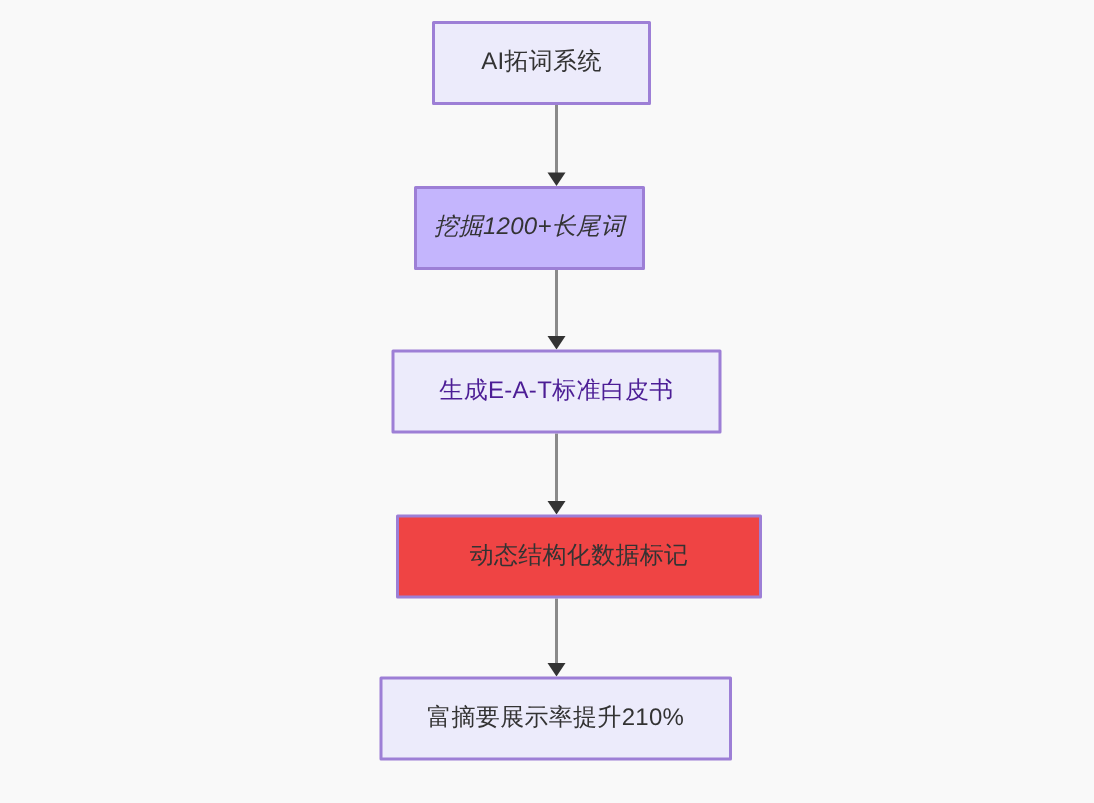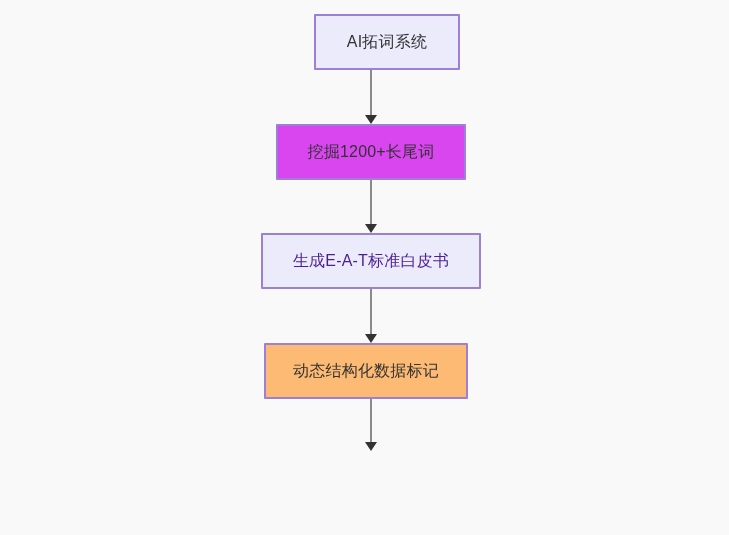--- a/index.html
+++ b/index.html
@@ -74,26 +74,29 @@
   </div>
   <div class="edge" style="left: 371px; top: 289px;">
     <div class="edge-line" style="height: 46px; background: rgb(138, 138, 138);"></div>
     <div class="edge-arrow" style="top: 45px; border-top-color: rgb(51, 51, 51);"></div>
   </div>
   <div class="edge" style="left: 371px; top: 399px;">
     <div class="edge-line" style="height: 44px; background: rgb(138, 138, 138);"></div>
     <div class="edge-arrow" style="top: 43px; border-top-color: rgb(51, 51, 51);"></div>
   </div>
 
-  <div class="node" style="left: 314px; top: 14px; width: 146px; height: 56px; background: rgb(236, 235, 251); border-color: rgb(157, 127, 214); color: rgb(51, 51, 51);">
+  <div class="node" style="left: 288px; top: 14px; width: 146px; height: 56px; background: rgb(236, 235, 251); border-color: rgb(157, 127, 214); color: rgb(51, 51, 51);">
     <span class="node-label">AI拓词系统</span>
   </div>
-  <div class="node" style="left: 276px; top: 124px; width: 190px; height: 56px; background: #d946ef; border-color: rgb(157, 127, 214); color: rgb(51, 51, 51);">
+  <div class="node" style="left: 276px; top: 124px; width: 154px; height: 56px; background: #c4b5fd; border-color: rgb(157, 127, 214); color: rgb(51, 51, 51); font-style: italic;">
     <span class="node-label">挖掘1200+长尾词</span>
   </div>
   <div class="node" style="left: 261px; top: 233px; width: 220px; height: 56px; background: rgb(236, 235, 251); border-color: rgb(157, 127, 214); color: #4c1d95;">
     <span class="node-label">生成E-A-T标准白皮书</span>
   </div>
-  <div class="node" style="left: 264px; top: 343px; width: 204px; height: 56px; background: #fdba74; border-color: rgb(157, 127, 214); color: rgb(51, 51, 51);">
+  <div class="node" style="left: 264px; top: 343px; width: 244px; height: 56px; background: #ef4444; border-color: rgb(157, 127, 214); color: rgb(51, 51, 51);">
     <span class="node-label">动态结构化数据标记</span>
+  </div>
+  <div class="node" style="left: 253px; top: 451px; width: 235px; height: 56px; background: rgb(236, 235, 251); border-color: rgb(157, 127, 214); color: rgb(51, 51, 51);">
+    <span class="node-label">富摘要展示率提升210%</span>
   </div>
 
 </div>
 
 </body></html>

